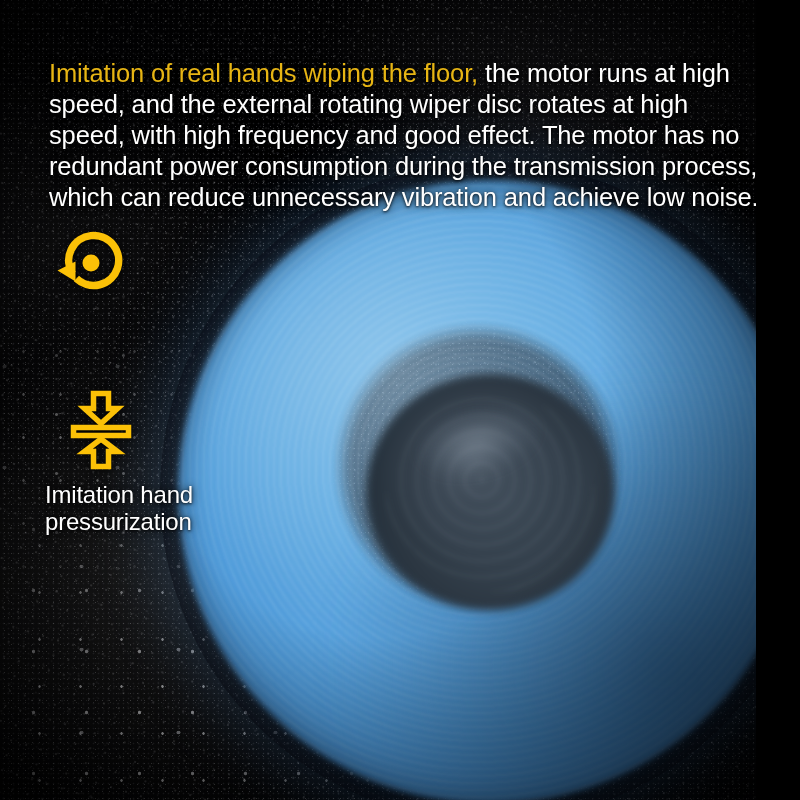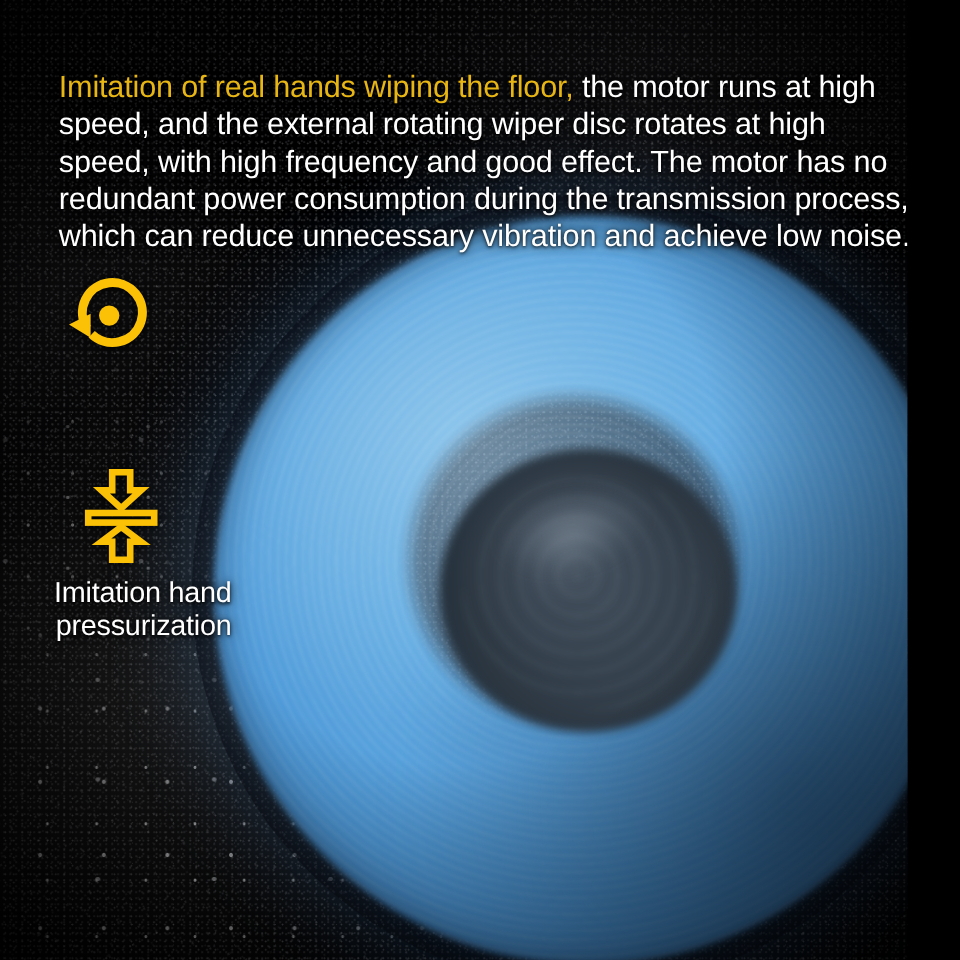--- a/index.html
+++ b/index.html
@@ -259,21 +259,21 @@
     line-height: 27px;
     letter-spacing: -0.2px;
     text-shadow: 0 1px 3px rgba(0,0,0,0.95), 0 0 9px rgba(0,0,0,0.85);
     white-space: pre-line;
   }
 
   .callout-rotating { left: 45px; top: 228px; }
   .callout-rotating .icon-box { width: 84px; height: 70px; margin-left: 10px; }
   .callout-rotating .cap { margin-top: 9px; }
 
-  .callout-pressure { left: 45px; top: 390px; text-align: right; }
+  .callout-pressure { left: 45px; top: 390px; }
   .callout-pressure .icon-box { width: 74px; height: 82px; margin-left: 25px; }
   .callout-pressure .cap { margin-top: 9px; }
 
   .icon-box svg { display: block; overflow: visible; }
 
   
   .icon-box { filter: drop-shadow(0 1px 4px rgba(0,0,0,0.9)); }
 </style>
 </head>
 <body>

